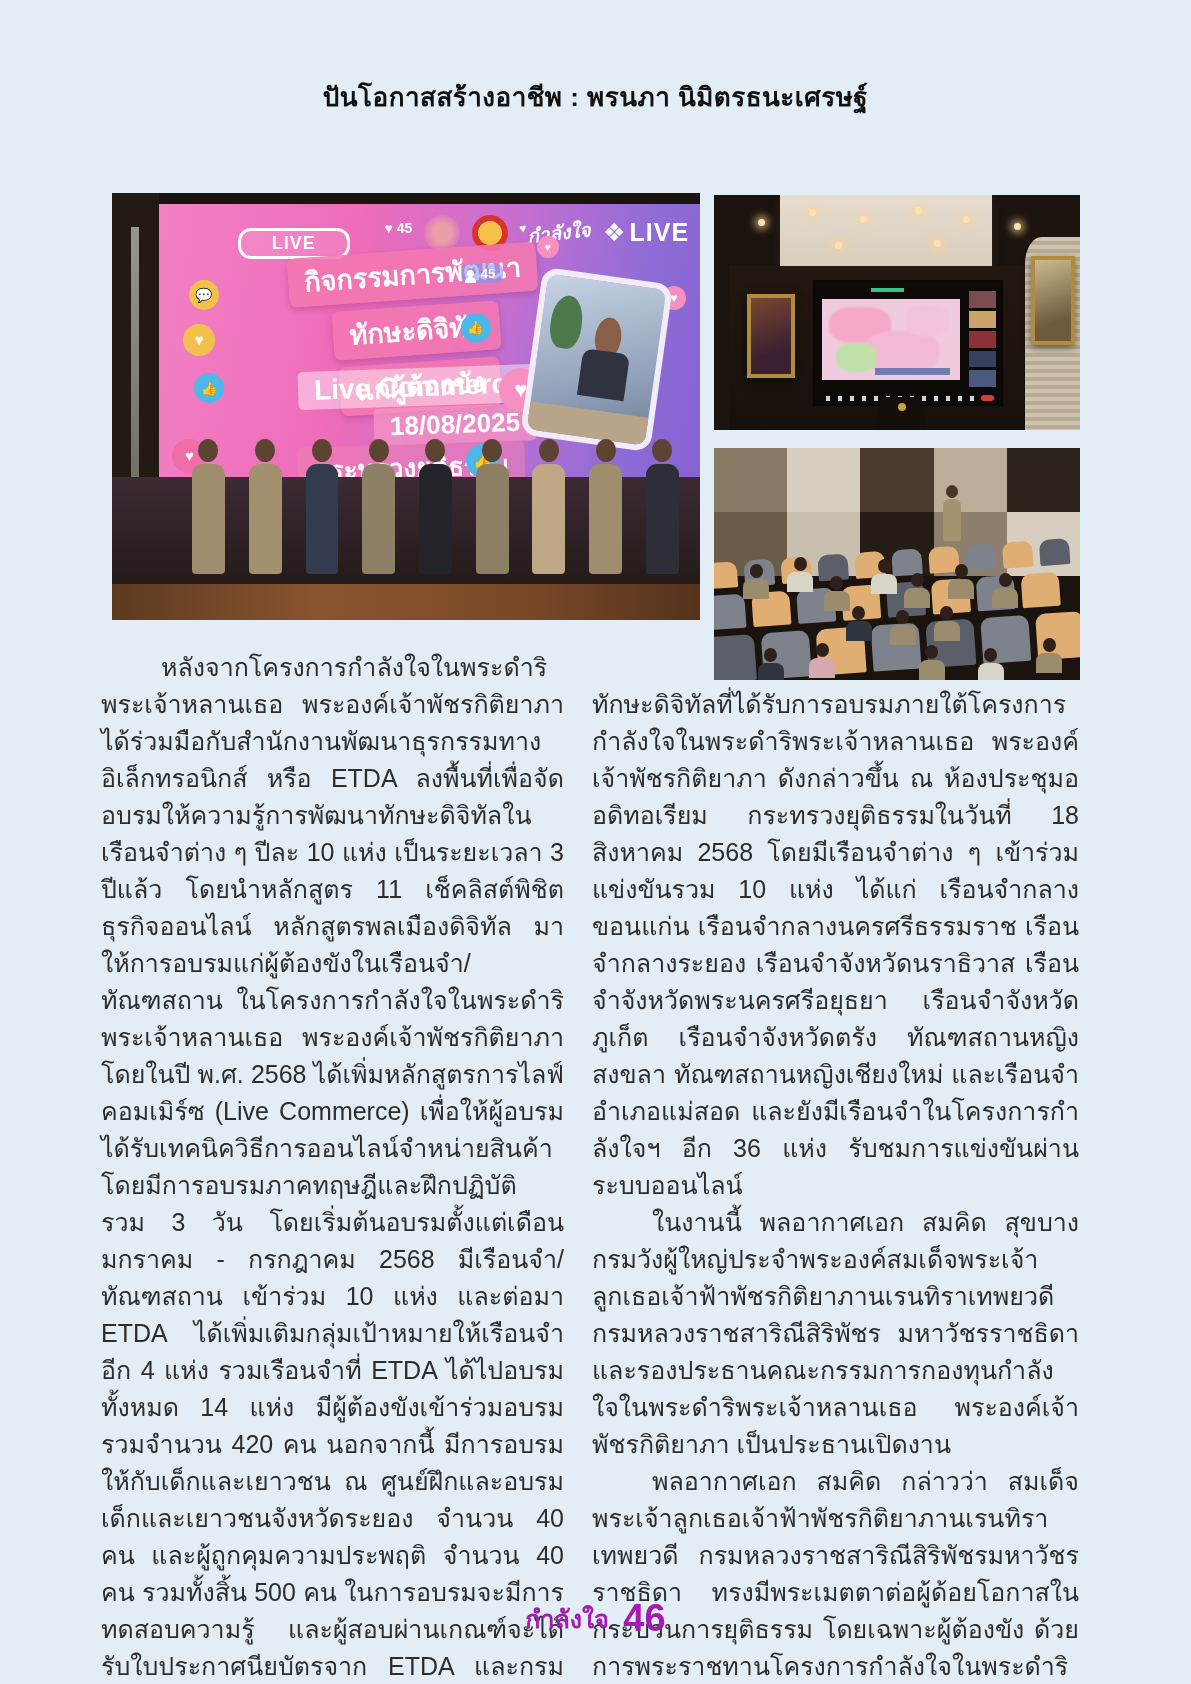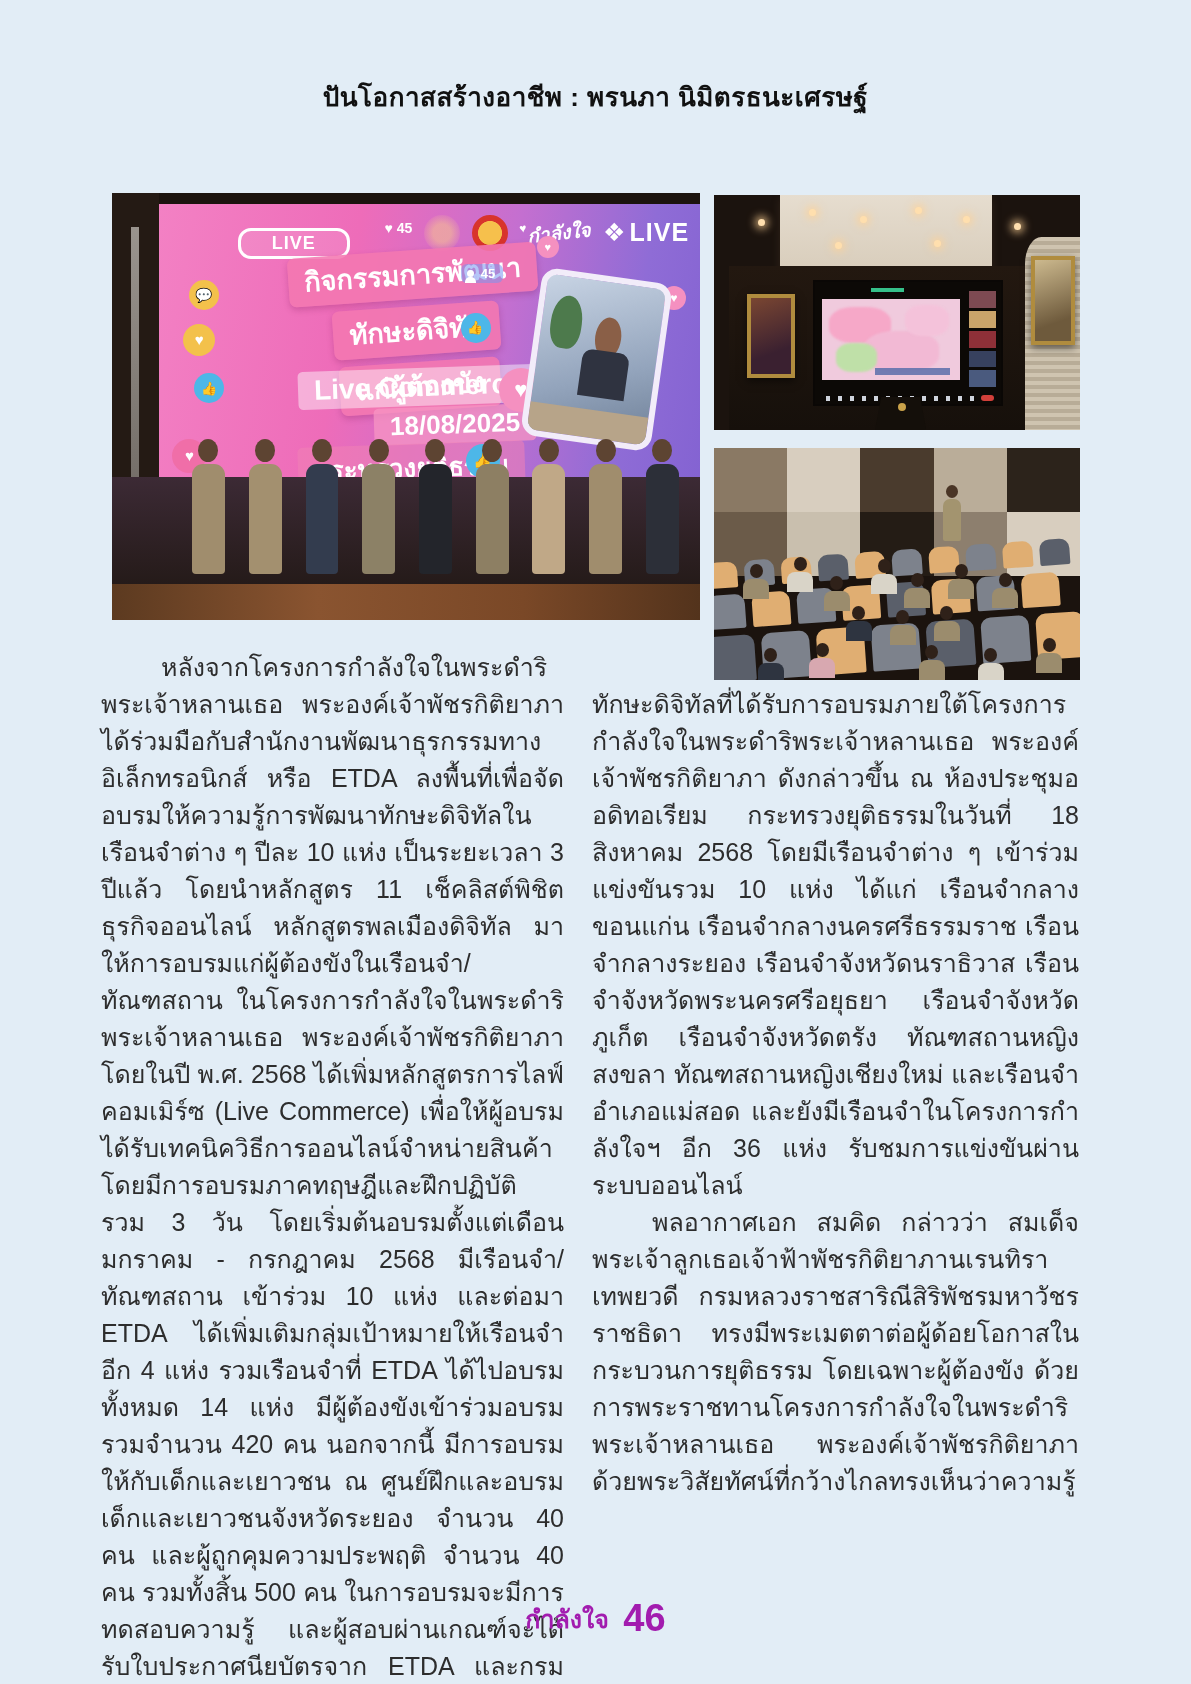--- a/index.html
+++ b/index.html
@@ -362,20 +362,21 @@
         <div class="t"></div>
       </div>
   </div>
 
   <div class="col col1">
     <p class="para indent">หลังจากโครงการกำลังใจในพระดำริพระเจ้าหลานเธอ พระองค์เจ้าพัชรกิติยาภา ได้ร่วมมือกับสำนักงานพัฒนาธุรกรรมทางอิเล็กทรอนิกส์ หรือ ETDA ลงพื้นที่เพื่อจัดอบรมให้ความรู้การพัฒนาทักษะดิจิทัลในเรือนจำต่าง ๆ ปีละ 10 แห่ง เป็นระยะเวลา 3 ปีแล้ว โดยนำหลักสูตร 11 เช็คลิสต์พิชิตธุรกิจออนไลน์ หลักสูตรพลเมืองดิจิทัล มาให้การอบรมแก่ผู้ต้องขังในเรือนจำ/ทัณฑสถาน ในโครงการกำลังใจในพระดำริพระเจ้าหลานเธอ พระองค์เจ้าพัชรกิติยาภา โดยในปี พ.ศ. 2568 ได้เพิ่มหลักสูตรการไลฟ์คอมเมิร์ซ (Live Commerce) เพื่อให้ผู้อบรมได้รับเทคนิควิธีการออนไลน์จำหน่ายสินค้า โดยมีการอบรมภาคทฤษฎีและฝึกปฏิบัติ รวม 3 วัน โดยเริ่มต้นอบรมตั้งแต่เดือนมกราคม - กรกฎาคม 2568 มีเรือนจำ/ทัณฑสถาน เข้าร่วม 10 แห่ง และต่อมา ETDA ได้เพิ่มเติมกลุ่มเป้าหมายให้เรือนจำอีก 4 แห่ง รวมเรือนจำที่ ETDA ได้ไปอบรม ทั้งหมด 14 แห่ง มีผู้ต้องขังเข้าร่วมอบรมรวมจำนวน 420 คน นอกจากนี้ มีการอบรมให้กับเด็กและเยาวชน ณ ศูนย์ฝึกและอบรมเด็กและเยาวชนจังหวัดระยอง จำนวน 40 คน และผู้ถูกคุมความประพฤติ จำนวน 40 คน รวมทั้งสิ้น 500 คน ในการอบรมจะมีการทดสอบความรู้ และผู้สอบผ่านเกณฑ์จะได้รับใบประกาศนียบัตรจาก ETDA และกรมพัฒนาฝีมือแรงงาน</p>
 
   </div>
   <div class="col col2">
     <p class="para">ทักษะดิจิทัลที่ได้รับการอบรมภายใต้โครงการกำลังใจในพระดำริพระเจ้าหลานเธอ พระองค์เจ้าพัชรกิติยาภา ดังกล่าวขึ้น ณ ห้องประชุมออดิทอเรียม กระทรวงยุติธรรมในวันที่ 18 สิงหาคม 2568 โดยมีเรือนจำต่าง ๆ เข้าร่วมแข่งขันรวม 10 แห่ง ได้แก่ เรือนจำกลางขอนแก่น เรือนจำกลางนครศรีธรรมราช เรือนจำกลางระยอง เรือนจำจังหวัดนราธิวาส เรือนจำจังหวัดพระนครศรีอยุธยา เรือนจำจังหวัดภูเก็ต เรือนจำจังหวัดตรัง ทัณฑสถานหญิงสงขลา ทัณฑสถานหญิงเชียงใหม่ และเรือนจำอำเภอแม่สอด และยังมีเรือนจำในโครงการกำลังใจฯ อีก 36 แห่ง รับชมการแข่งขันผ่านระบบออนไลน์</p>
+    <p class="para indent">ในงานนี้ พลอากาศเอก สมคิด สุขบาง กรมวังผู้ใหญ่ประจำพระองค์สมเด็จพระเจ้าลูกเธอเจ้าฟ้าพัชรกิติยาภานเรนทิราเทพยวดี กรมหลวงราชสาริณีสิริพัชร มหาวัชรราชธิดา และรองประธานคณะกรรมการกองทุนกำลังใจในพระดำริพระเจ้าหลานเธอ พระองค์เจ้าพัชรกิติยาภา เป็นประธานเปิดงาน</p>
     <p class="para indent">พลอากาศเอก สมคิด กล่าวว่า สมเด็จพระเจ้าลูกเธอเจ้าฟ้าพัชรกิติยาภานเรนทิราเทพยวดี กรมหลวงราชสาริณีสิริพัชรมหาวัชรราชธิดา ทรงมีพระเมตตาต่อผู้ด้อยโอกาสในกระบวนการยุติธรรม โดยเฉพาะผู้ต้องขัง ด้วยการพระราชทานโครงการกำลังใจในพระดำริพระเจ้าหลานเธอ พระองค์เจ้าพัชรกิติยาภา ด้วยพระวิสัยทัศน์ที่กว้างไกลทรงเห็นว่าความรู้</p>
   </div>
 
   <div class="footer">
     <span class="footer-label">กำลังใจ</span>
     <span class="footer-num">46</span>
   </div>
 
 </div>
 

